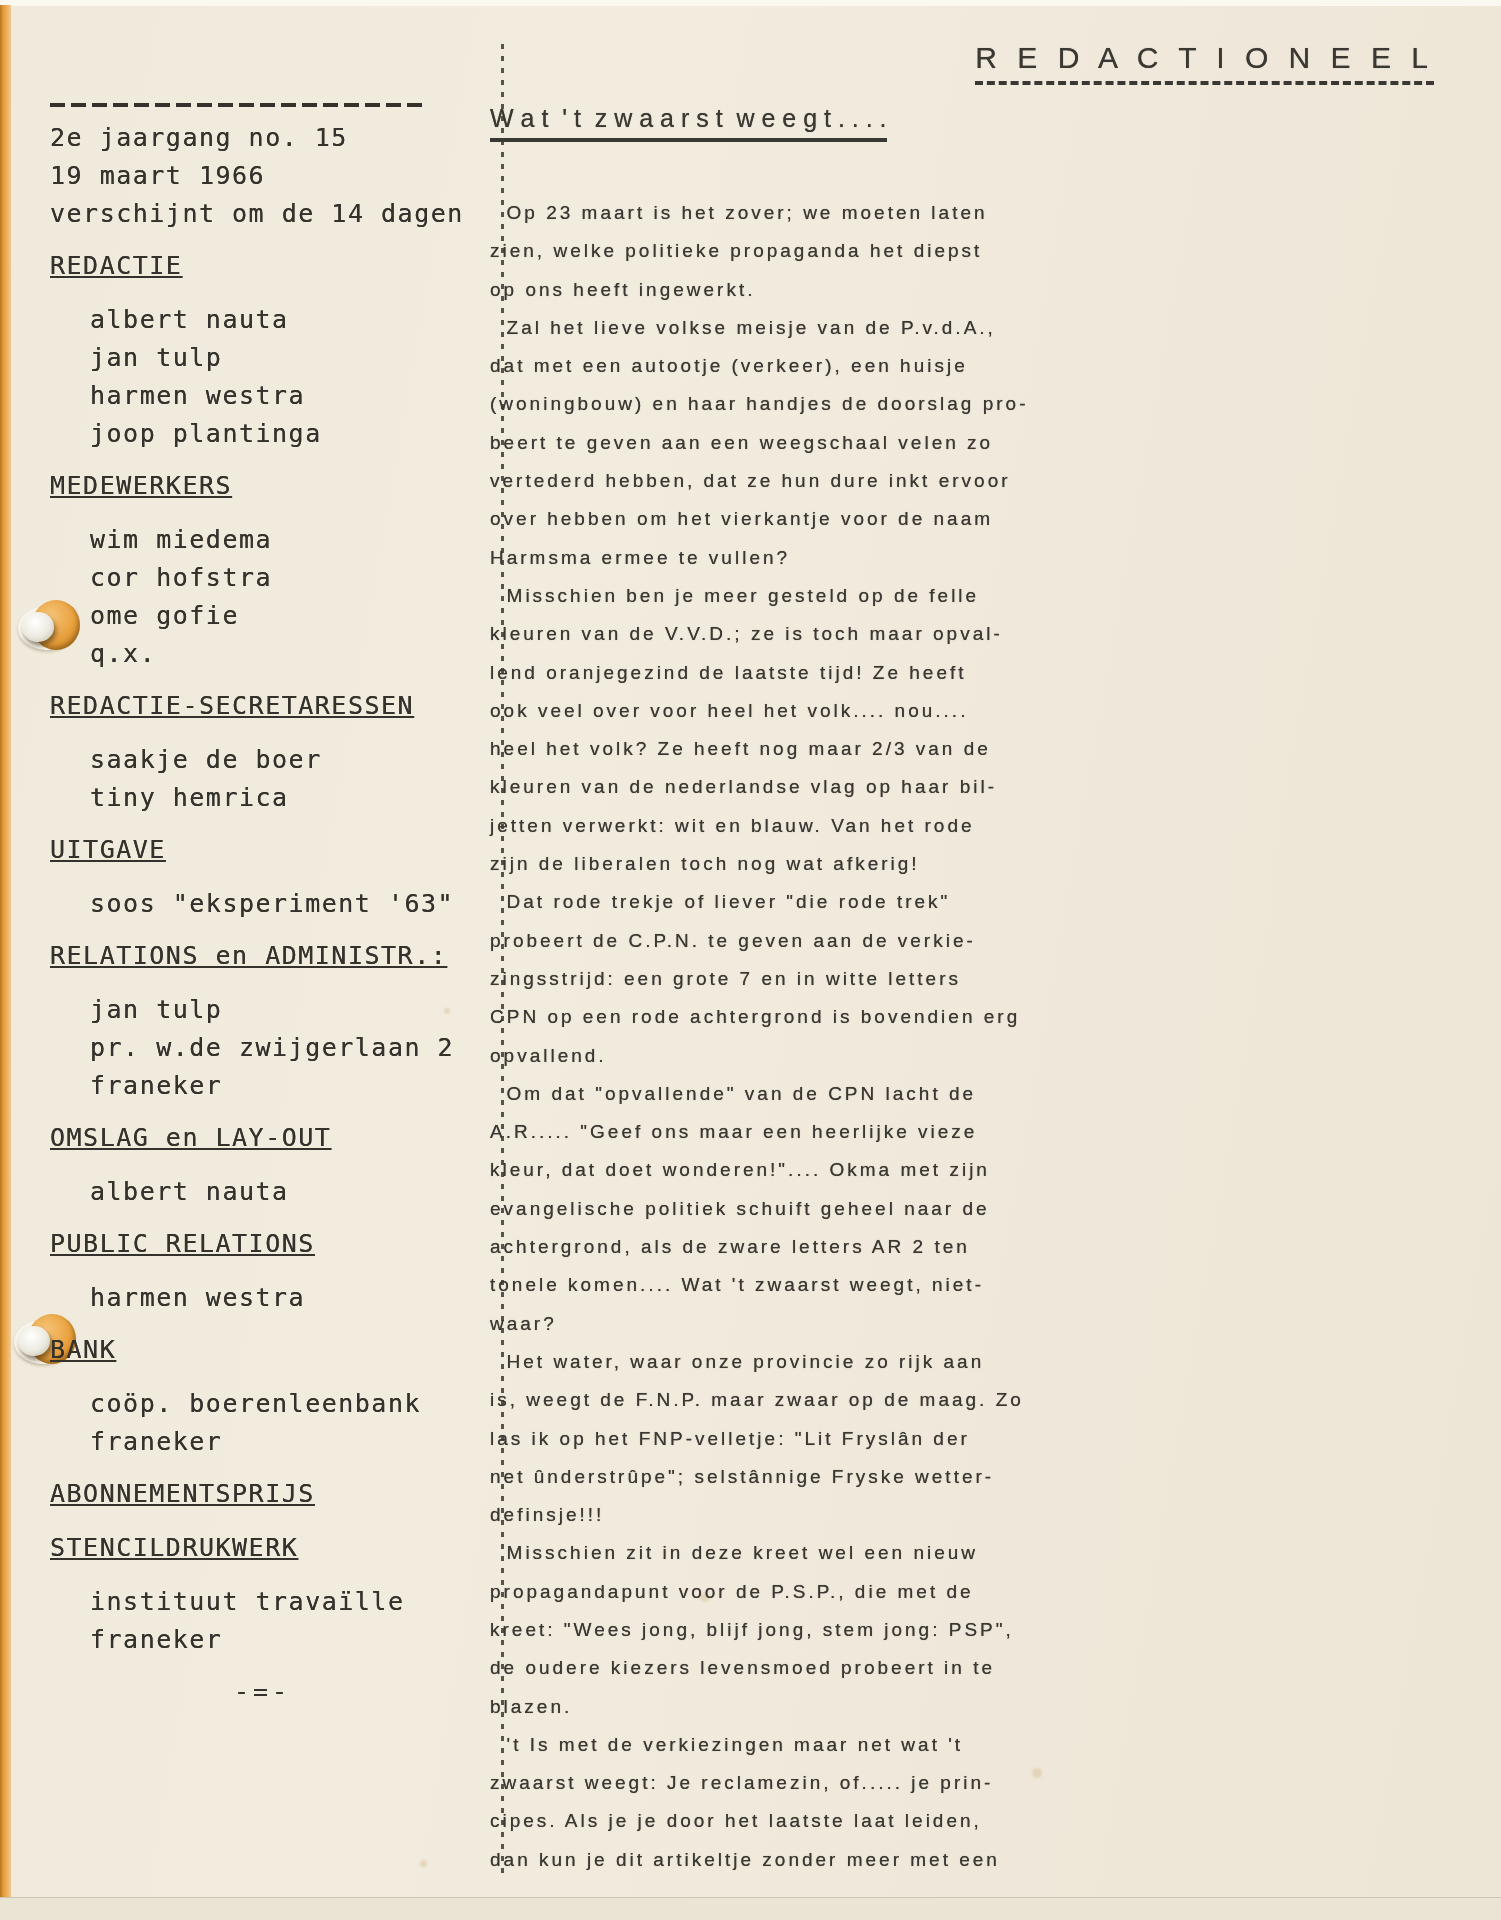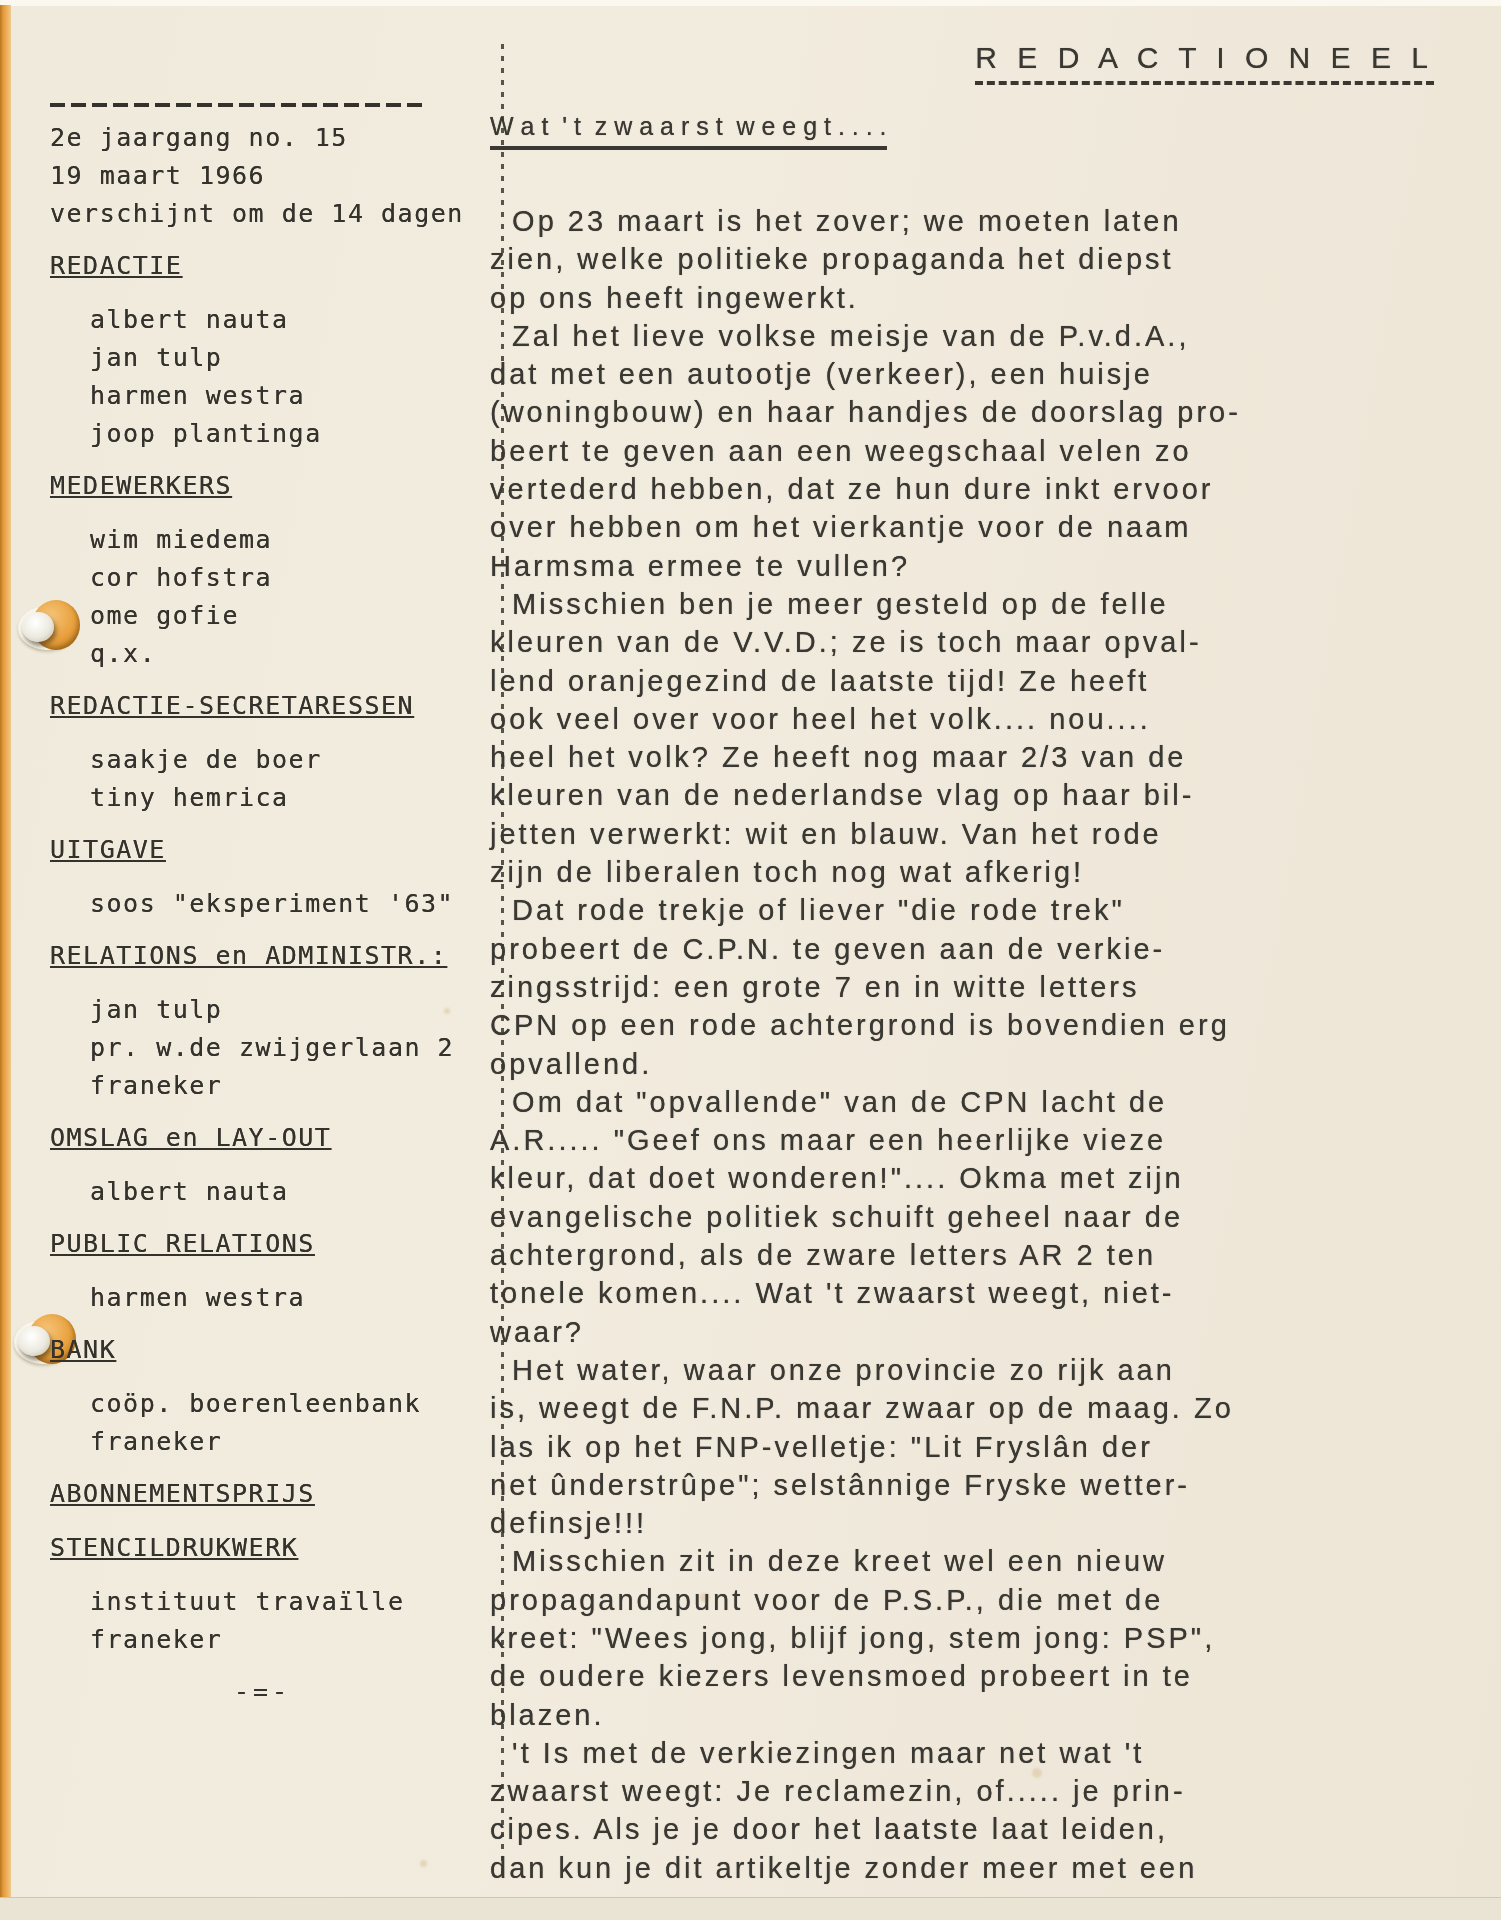--- a/index.html
+++ b/index.html
@@ -69,26 +69,26 @@
     font-family:Liberation Sans, sans-serif;
     color:#3a3832;
     text-shadow:0 0 0.7px rgba(50,48,42,.8);
   }
   .rubric-row{text-align:right;padding-right:18px;}
   .rubric{
     display:inline-block;font-size:30px;letter-spacing:6px;line-height:36px;
     padding-bottom:5px;border-bottom:4px dashed #3a3832;white-space:pre;
   }
   .headline{
-    display:inline-block;margin-top:24px;font-size:25px;line-height:34px;
+    display:inline-block;margin-top:16px;font-size:25px;line-height:34px;
     padding-bottom:3px;border-bottom:4px solid #3a3832;white-space:pre;
   }
   .body-text{margin-top:52px;}
   .para{
-    white-space:pre;font-size:29px;letter-spacing:3px;line-height:38.3px;
+    white-space:pre;font-size:19px;letter-spacing:3px;line-height:38.3px;
   }
 </style>
 </head>
 <body>
 
 <div class="page">
 
   <div class="top-edge"></div>
   <div class="binding-strip"></div>
   <div class="bottom-under"></div>

